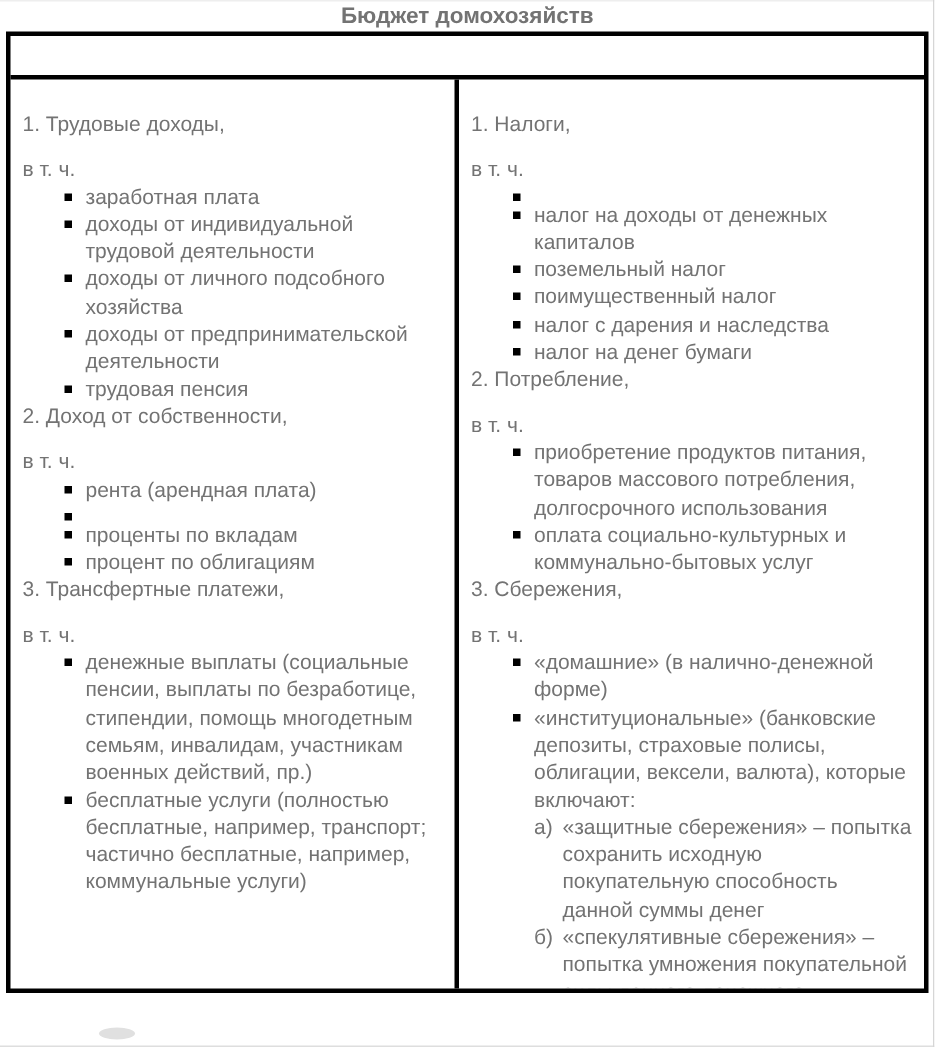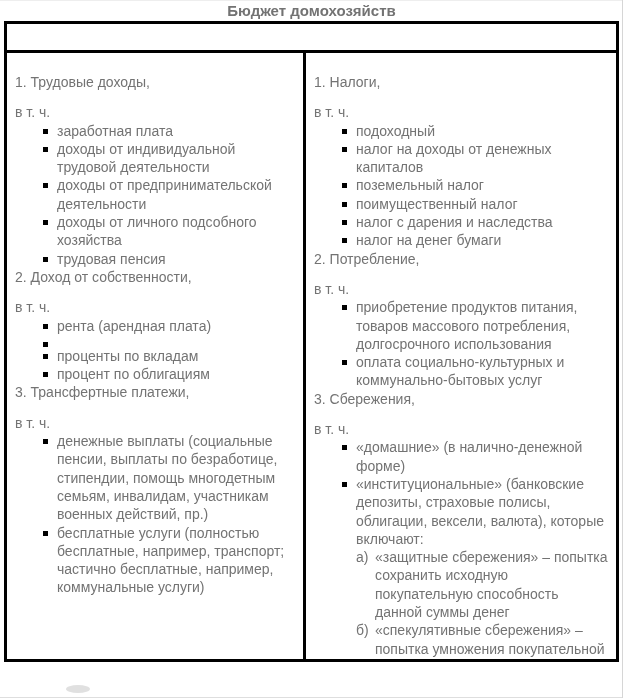--- a/index.html
+++ b/index.html
@@ -106,28 +106,28 @@
         <div class="li">
           <span class="sq"></span>
           <span class="li-t">заработная плата</span>
         </div>
         <div class="li">
           <span class="sq"></span>
           <span class="li-t">доходы от индивидуальной трудовой деятельности</span>
         </div>
         <div class="li">
           <span class="sq"></span>
+          <span class="li-t">доходы от личного подсобного хозяйства</span>
+        </div>
+        <div class="li">
+          <span class="sq"></span>
           <span class="li-t">доходы от предпринимательской деятельности</span>
         </div>
         <div class="li">
           <span class="sq"></span>
-          <span class="li-t">доходы от личного подсобного хозяйства</span>
-        </div>
-        <div class="li">
-          <span class="sq"></span>
           <span class="li-t">трудовая пенсия</span>
         </div>
 
         <div class="sec-num">2. Доход от собственности,</div>
         <div class="sec-inc">в т. ч.</div>
         <div class="li">
           <span class="sq"></span>
           <span class="li-t">рента (арендная плата)</span>
         </div>
         <div class="li">
@@ -154,21 +154,20 @@
         </div>
 
       </div>
 
       <div class="body-cell bc-right">
 
         <div class="sec-num">1. Налоги,</div>
         <div class="sec-inc">в т. ч.</div>
         <div class="li">
           <span class="sq"></span>
-          <span class="li-t">подоходный</span>
         </div>
         <div class="li">
           <span class="sq"></span>
           <span class="li-t">налог на доходы от денежных капиталов</span>
         </div>
         <div class="li">
           <span class="sq"></span>
           <span class="li-t">поземельный налог</span>
         </div>
         <div class="li">

